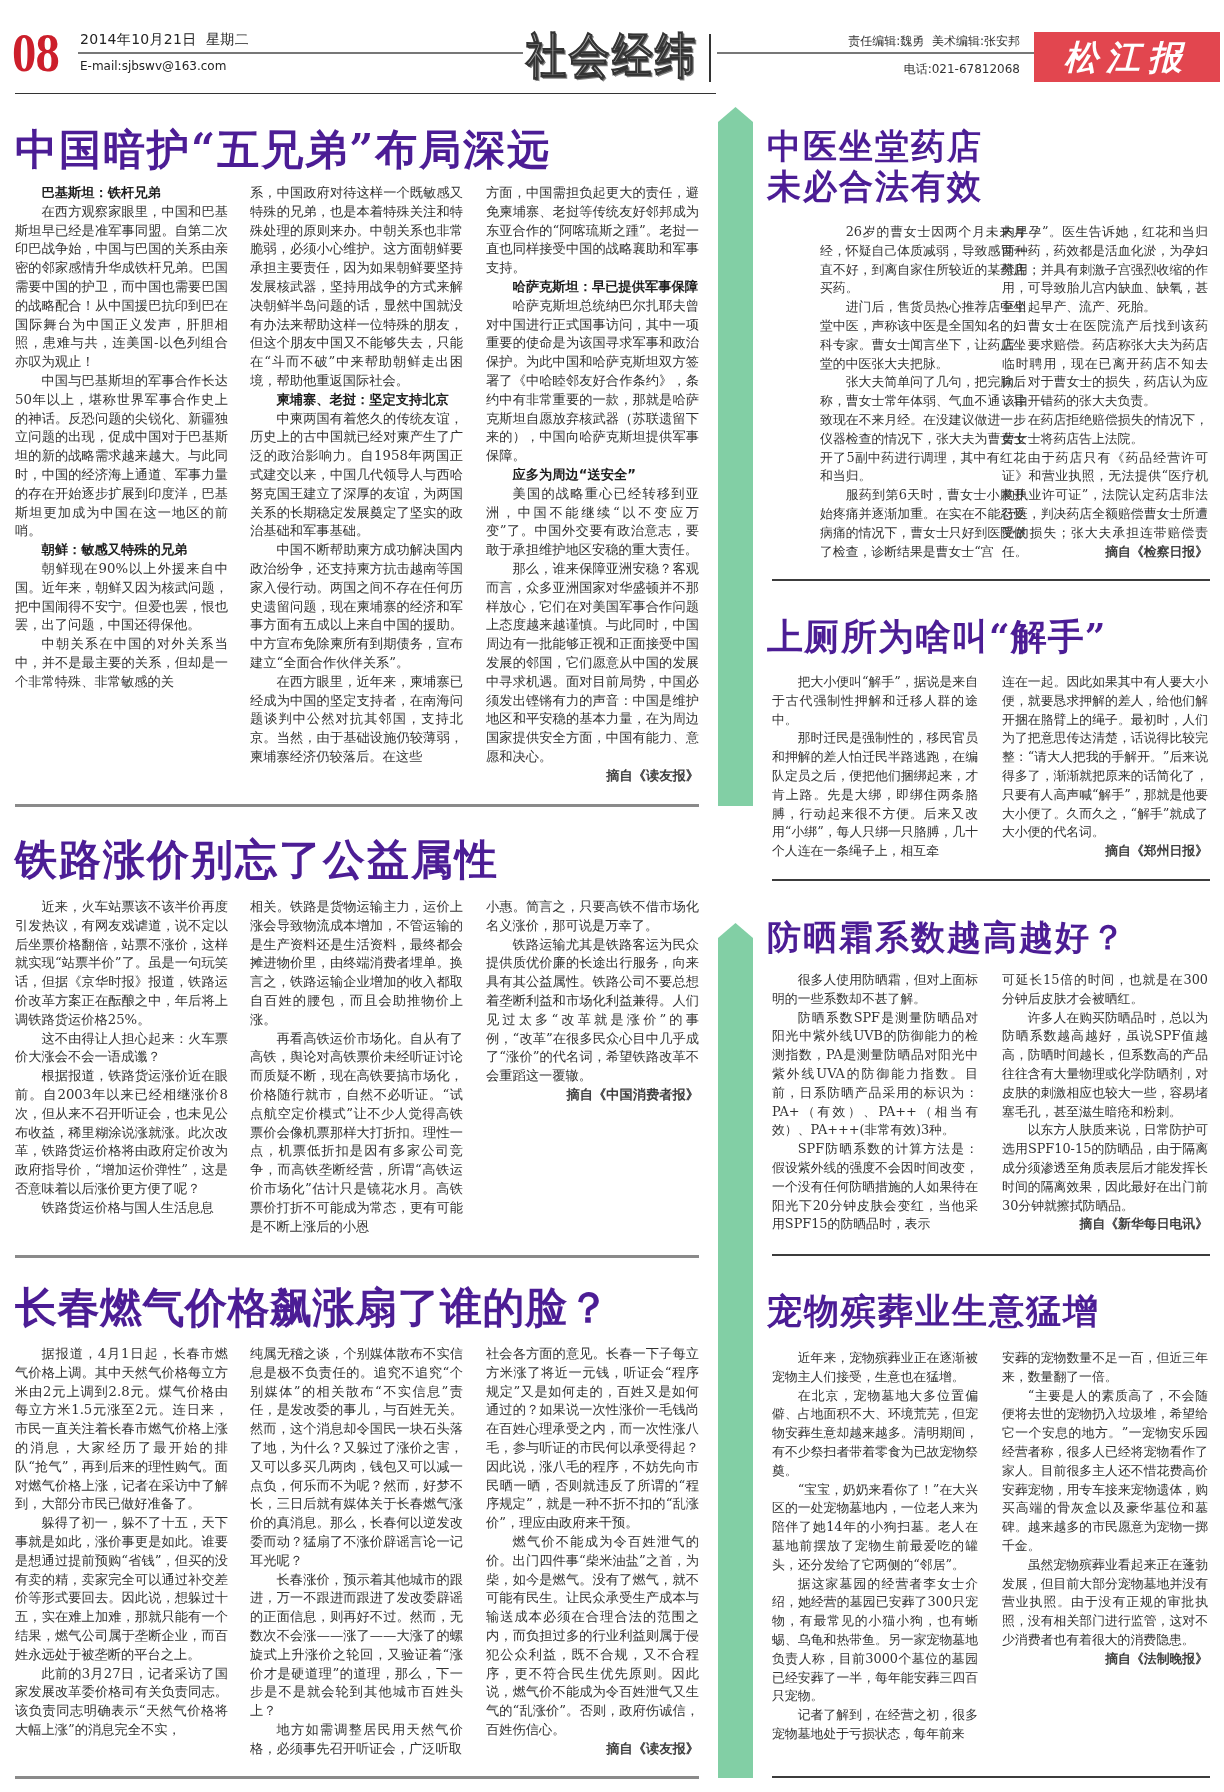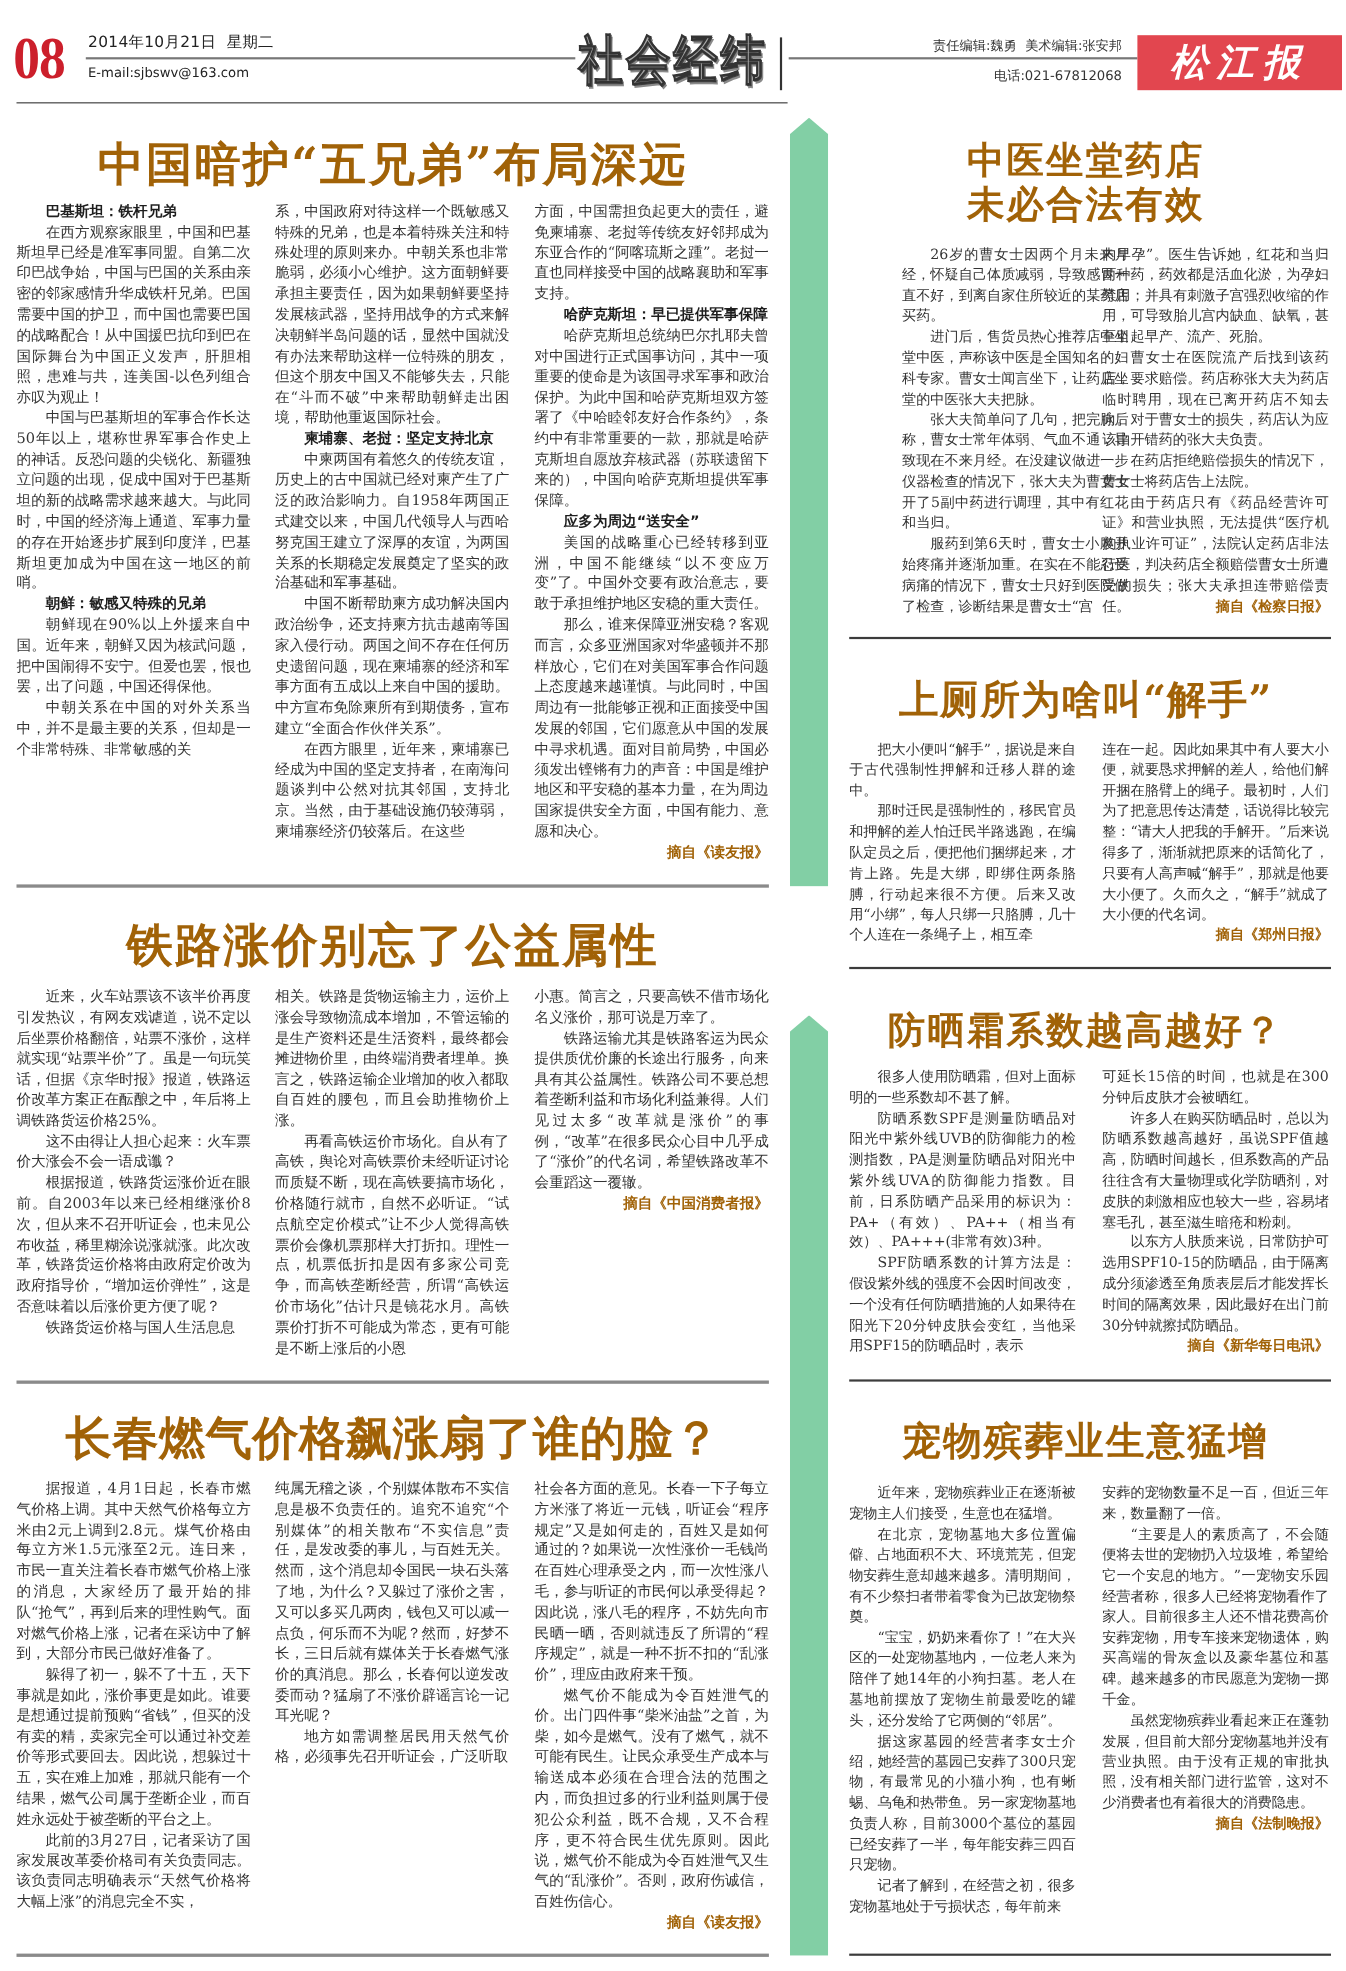--- a/index.html
+++ b/index.html
@@ -54,21 +54,21 @@
     clip-path: polygon(50% 0, 100% 15px, 100% 100%, 0 100%, 0 15px);
   }
 
   
   .rule-l { left: 15px; width: 684px; height: 3px; background: #8a8a8a; }
   .rule-r { left: 772px; width: 438px; height: 2px; background: #3c3c3c; }
 
   
   .title {
     position: absolute; margin: 0; font-family: "DejaVu Serif", serif; font-weight: 900;
-    color: #a16207; text-align: center; white-space: nowrap;
+    color: #4c1d95; text-align: left; white-space: nowrap;
   }
   .t-wide { left: 15px; width: 684px; font-size: 42px; line-height: 50px; letter-spacing: 2px; }
   .t-right { left: 767px; width: 440px; font-size: 35px; line-height: 44px; letter-spacing: 2px; }
   .t-two { line-height: 40px; font-size: 34px; }
   .t-two span { display: block; }
 
   
   .col {
     position: absolute; font-size: 13.25px; line-height: 18.8px;
     text-align: justify; text-justify: inter-character; color: #333;
@@ -76,21 +76,21 @@
   .col.l { width: 213px; }
   .col.r { width: 206px; font-size: 12.85px; }
   .col p { margin: 0; text-indent: 2em; }
   .col p.cont { text-indent: 0; }
   .col .sub {
     margin: 0; text-indent: 2em; text-align: left;
     font-family: "DejaVu Sans", sans-serif; font-weight: bold; color: #1e1e1e;
   }
   .col .src {
     margin: 0; text-align: right; text-indent: 0;
-    font-family: "DejaVu Sans", sans-serif; font-weight: bold; color: #a16207;
+    font-family: "DejaVu Sans", sans-serif; font-weight: bold; color: #404040;
   }
   .col .src.inline { margin-top: -18.8px; }
 </style>
 </head>
 <body>
 
 <header>
   <div class="abs pg-num">08</div>
   <div class="abs hdr-date">2014年10月21日  星期二</div>
   <div class="abs hdr-rule-l"></div>
@@ -208,20 +208,21 @@
 
 <section>
   <h2 class="title t-wide" style="top:1283px;letter-spacing:0.5px;">长春燃气价格飙涨扇了谁的脸？</h2>
   <div class="col l" style="left:15px;top:1345px;">
     <p>据报道，4月1日起，长春市燃气价格上调。其中天然气价格每立方米由2元上调到2.8元。煤气价格由每立方米1.5元涨至2元。连日来，市民一直关注着长春市燃气价格上涨的消息，大家经历了最开始的排队“抢气”，再到后来的理性购气。面对燃气价格上涨，记者在采访中了解到，大部分市民已做好准备了。</p>
     <p>躲得了初一，躲不了十五，天下事就是如此，涨价事更是如此。谁要是想通过提前预购“省钱”，但买的没有卖的精，卖家完全可以通过补交差价等形式要回去。因此说，想躲过十五，实在难上加难，那就只能有一个结果，燃气公司属于垄断企业，而百姓永远处于被垄断的平台之上。</p>
     <p>此前的3月27日，记者采访了国家发展改革委价格司有关负责同志。该负责同志明确表示“天然气价格将大幅上涨”的消息完全不实，</p>
   </div>
   <div class="col l" style="left:250px;top:1345px;">
     <p class="cont">纯属无稽之谈，个别媒体散布不实信息是极不负责任的。追究不追究“个别媒体”的相关散布“不实信息”责任，是发改委的事儿，与百姓无关。然而，这个消息却令国民一块石头落了地，为什么？又躲过了涨价之害，又可以多买几两肉，钱包又可以减一点负，何乐而不为呢？然而，好梦不长，三日后就有媒体关于长春燃气涨价的真消息。那么，长春何以逆发改委而动？猛扇了不涨价辟谣言论一记耳光呢？</p>
+    <p>长春涨价，预示着其他城市的跟进，万一不跟进而跟进了发改委辟谣的正面信息，则再好不过。然而，无数次不会涨——涨了——大涨了的螺旋式上升涨价之轮回，又验证着“涨价才是硬道理”的道理，那么，下一步是不是就会轮到其他城市百姓头上？</p>
     <p>地方如需调整居民用天然气价格，必须事先召开听证会，广泛听取</p>
   </div>
   <div class="col l" style="left:486px;top:1345px;">
     <p class="cont">社会各方面的意见。长春一下子每立方米涨了将近一元钱，听证会“程序规定”又是如何走的，百姓又是如何通过的？如果说一次性涨价一毛钱尚在百姓心理承受之内，而一次性涨八毛，参与听证的市民何以承受得起？因此说，涨八毛的程序，不妨先向市民晒一晒，否则就违反了所谓的“程序规定”，就是一种不折不扣的“乱涨价”，理应由政府来干预。</p>
     <p>燃气价不能成为令百姓泄气的价。出门四件事“柴米油盐”之首，为柴，如今是燃气。没有了燃气，就不可能有民生。让民众承受生产成本与输送成本必须在合理合法的范围之内，而负担过多的行业利益则属于侵犯公众利益，既不合规，又不合程序，更不符合民生优先原则。因此说，燃气价不能成为令百姓泄气又生气的“乱涨价”。否则，政府伤诚信，百姓伤信心。</p>
     <p class="src">摘自《读友报》</p>
   </div>
 </section>
 <div class="abs rule-l" style="top:1776px;"></div>
 

